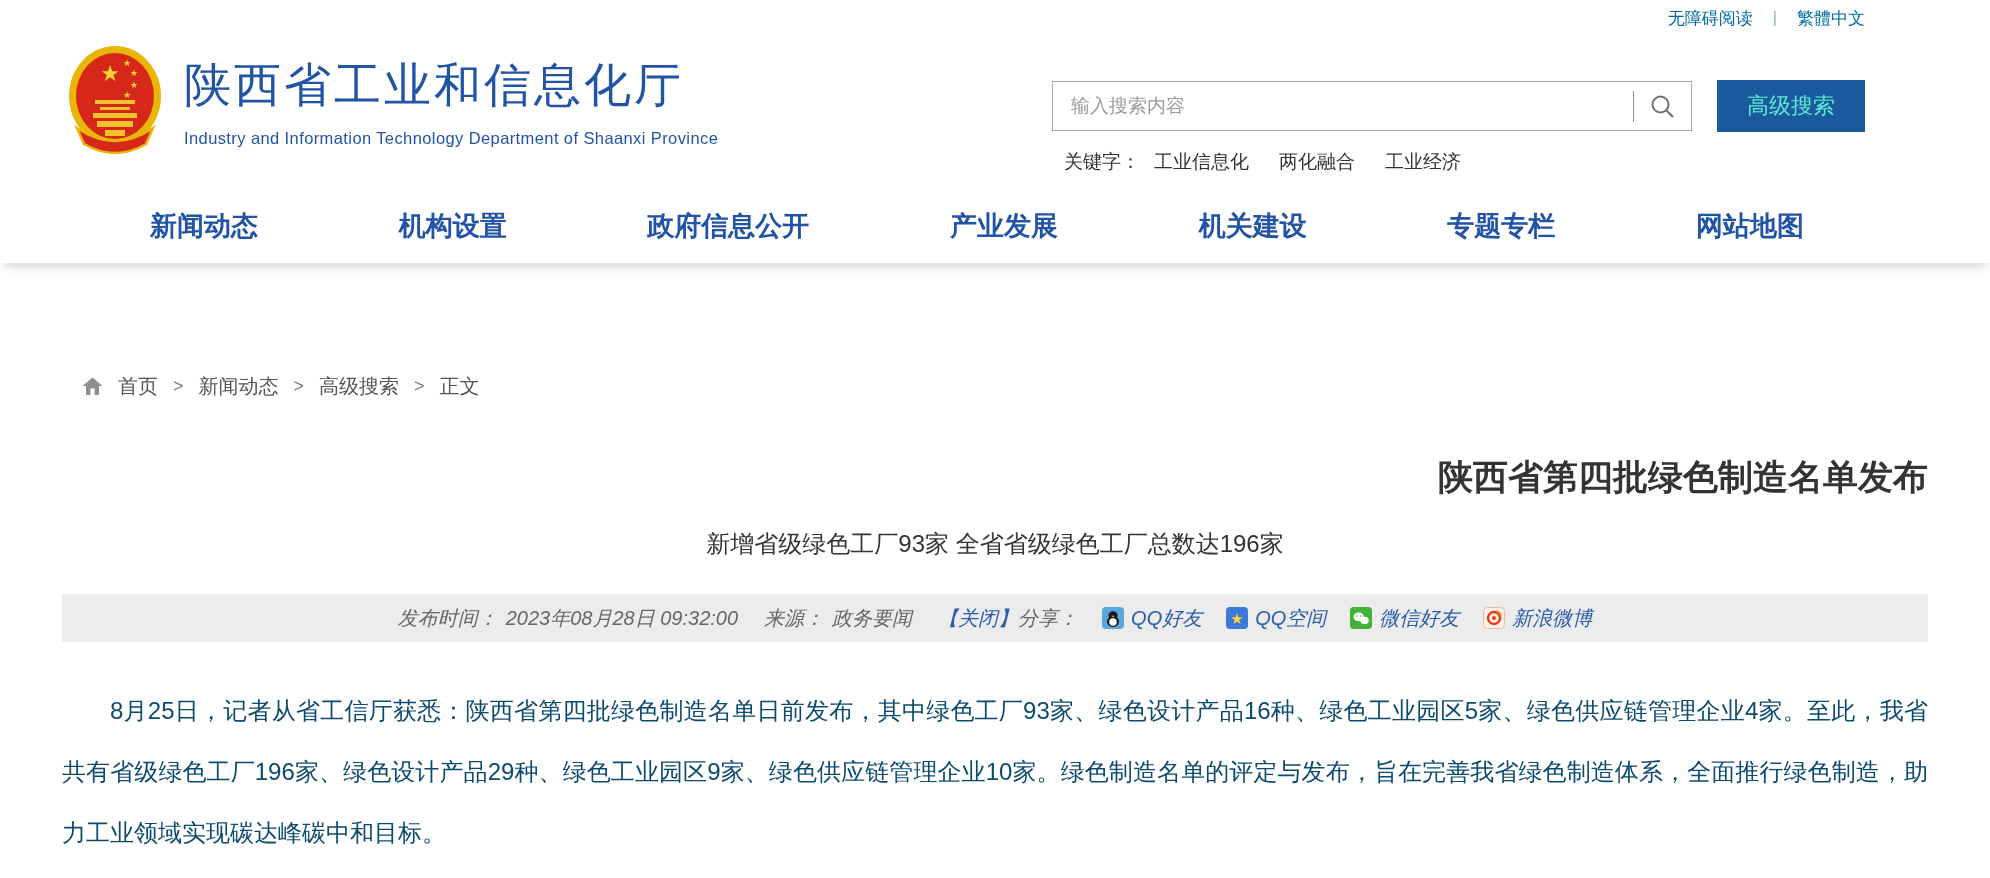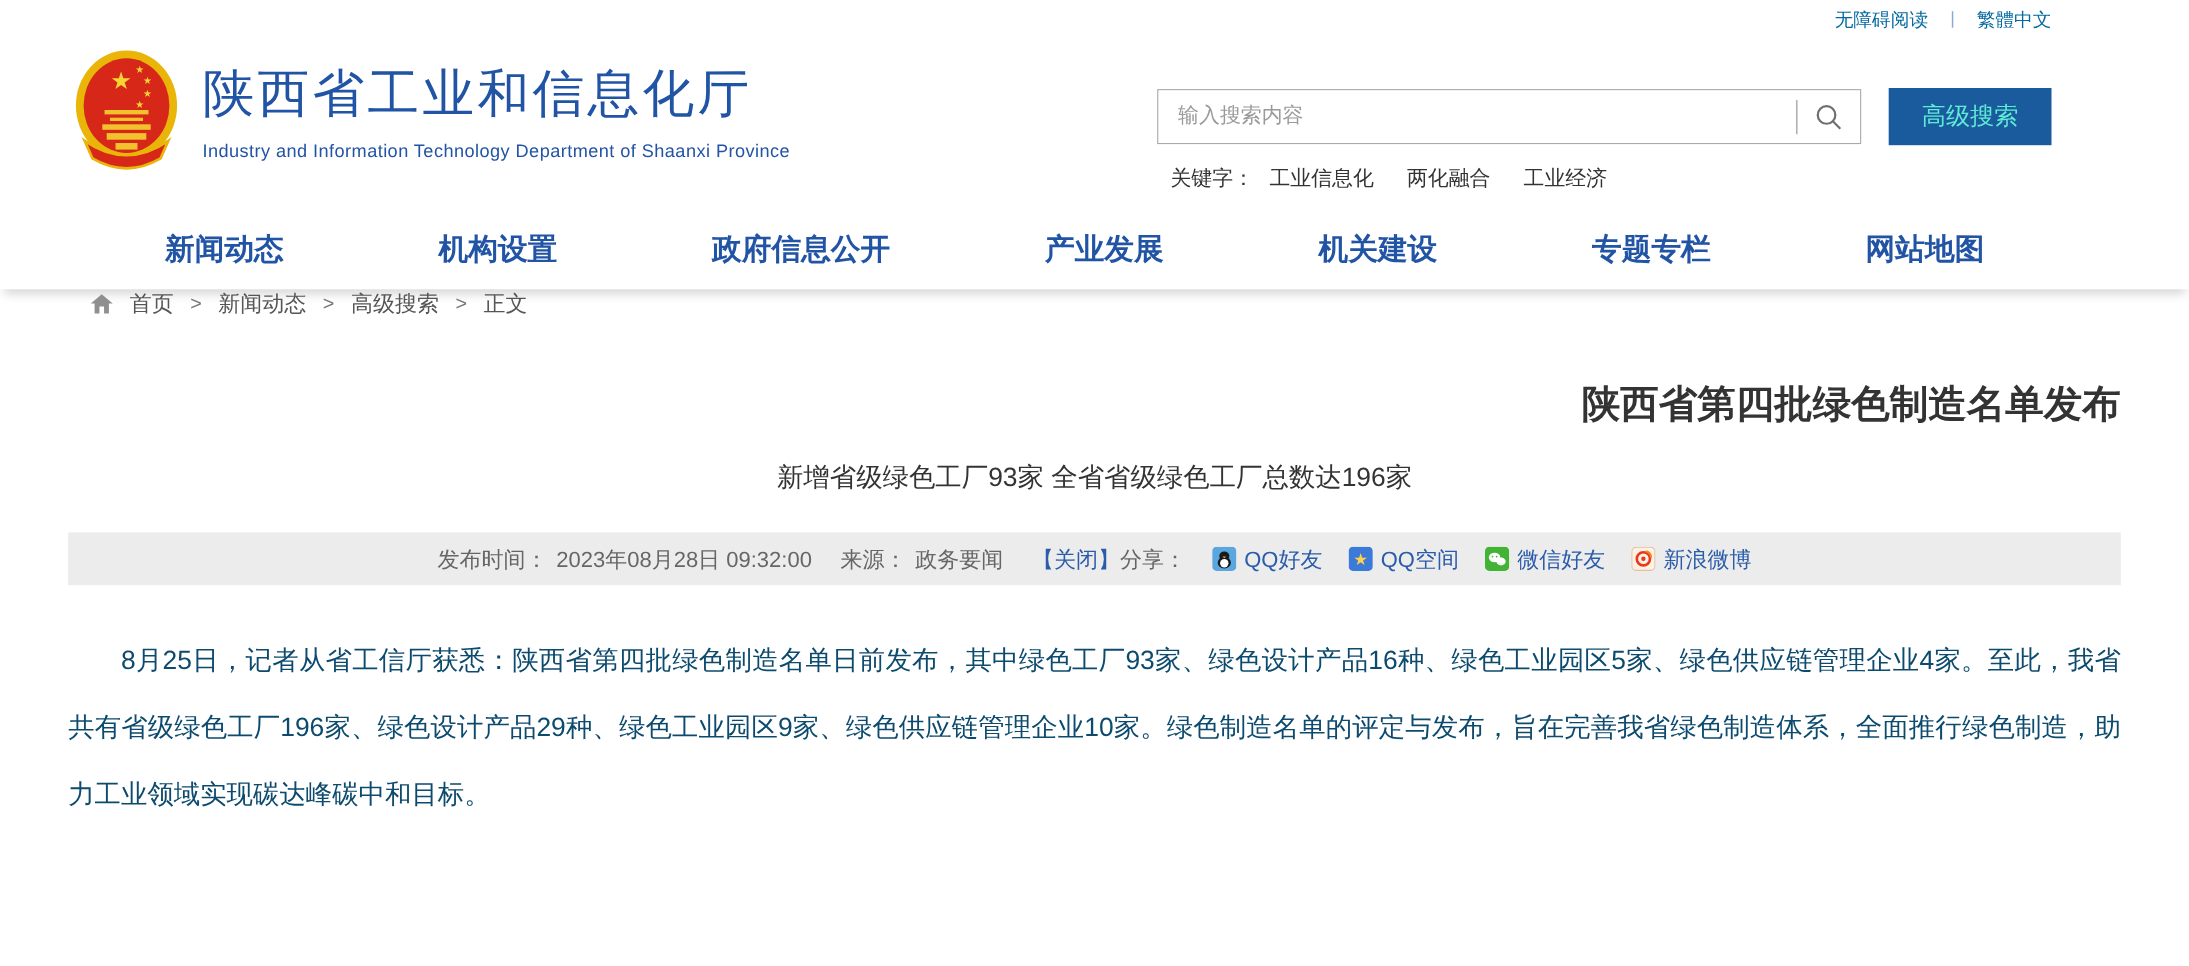--- a/index.html
+++ b/index.html
@@ -67,38 +67,38 @@
     display:flex; justify-content:space-between; background:#fff;
     box-shadow:0 8px 9px -4px rgba(0,0,0,0.16);
   }
   .nav-item {
     font-size:27px; font-weight:bold; color:var(--primary_blue,#2254a5);
   }
 
   
   .content { padding:0 62px; }
   .breadcrumb {
-    padding-left:20px;
+    margin-top:110px; padding-left:20px;
     display:flex; align-items:center; gap:15px; font-size:20px; color:#555;
   }
   .breadcrumb a { color:#555; }
   .breadcrumb .sep { color:#777; font-size:18px; }
 
   .article-title {
     margin-top:54px; text-align:right;
     font-size:35px; font-weight:bold; color:#333;
   }
   .article-subtitle {
     margin-top:27px; text-align:center; font-size:24px; color:#333;
   }
 
   .meta-bar {
     margin-top:34px; height:48px; background:var(--meta_bg,#ececec);
     display:flex; align-items:center; justify-content:center;
-    font-size:20px; color:#666;
+    font-size:20px; color:#666;font-style:italic;
   }
   .meta-bar .gap-s { margin-left:8px; }
   .meta-bar .gap-m { margin-left:26px; }
   .meta-close { color:var(--link_blue,#2b5caa); margin-left:26px; cursor:pointer; }
   .share-item {
     display:flex; align-items:center; gap:7px; margin-left:24px;
     color:var(--link_blue,#2b5caa); cursor:pointer;
   }
   .share-item svg { display:block; }
 

